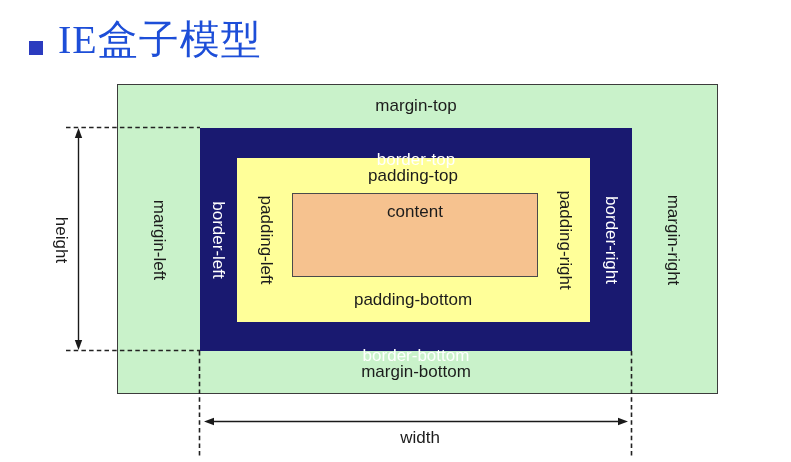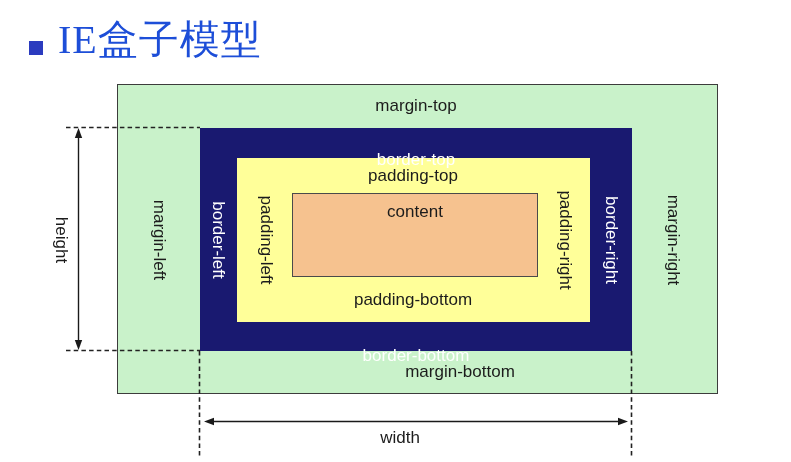--- a/index.html
+++ b/index.html
@@ -52,31 +52,31 @@
     <div class="box box-border"></div>
     <div class="box box-padding"></div>
     <div class="box box-content"></div>
 
     <div class="hlabel" style="left:416px;top:106px;text-align:right;">margin-top</div>
     <div class="hlabel light" style="left:416px;top:160px;">border-top</div>
     <div class="hlabel" style="left:413px;top:176px;">padding-top</div>
     <div class="hlabel" style="left:415px;top:212px;">content</div>
     <div class="hlabel" style="left:413px;top:300px;text-align:right;">padding-bottom</div>
     <div class="hlabel light" style="left:416px;top:356px;">border-bottom</div>
-    <div class="hlabel" style="left:416px;top:372px;margin-left:44px;">margin-bottom</div>
+    <div class="hlabel" style="left:416px;top:372px;">margin-bottom</div>
 
     <div class="vlabel" style="left:159px;top:240px;">margin-left</div>
     <div class="vlabel light" style="left:218px;top:240px;">border-left</div>
     <div class="vlabel" style="left:266px;top:240px;">padding-left</div>
     <div class="vlabel" style="left:565px;top:240px;">padding-right</div>
     <div class="vlabel light" style="left:611px;top:240px;">border-right</div>
     <div class="vlabel" style="left:673px;top:240px;">margin-right</div>
 
     <div class="vlabel" style="left:61px;top:240px;">height</div>
-    <div class="hlabel" style="left:400px;top:438px;">width</div>
+    <div class="hlabel" style="left:420px;top:438px;">width</div>
 
     <svg class="overlay" viewBox="0 0 791 462" xmlns="http://www.w3.org/2000/svg">
 
       <line x1="66" y1="127.5" x2="200" y2="127.5" stroke="#222" stroke-width="1.6" stroke-dasharray="4.5 3.2"></line>
       <line x1="66" y1="350.5" x2="200" y2="350.5" stroke="#222" stroke-width="1.6" stroke-dasharray="4.5 3.2"></line>
       <line x1="199.5" y1="351" x2="199.5" y2="458" stroke="#222" stroke-width="1.6" stroke-dasharray="4.5 3.2"></line>
       <line x1="631.5" y1="351" x2="631.5" y2="458" stroke="#222" stroke-width="1.6" stroke-dasharray="4.5 3.2"></line>
 
       <g>
         <line x1="78.5" y1="134" x2="78.5" y2="344" stroke="#1a1a1a" stroke-width="1.4"></line>

